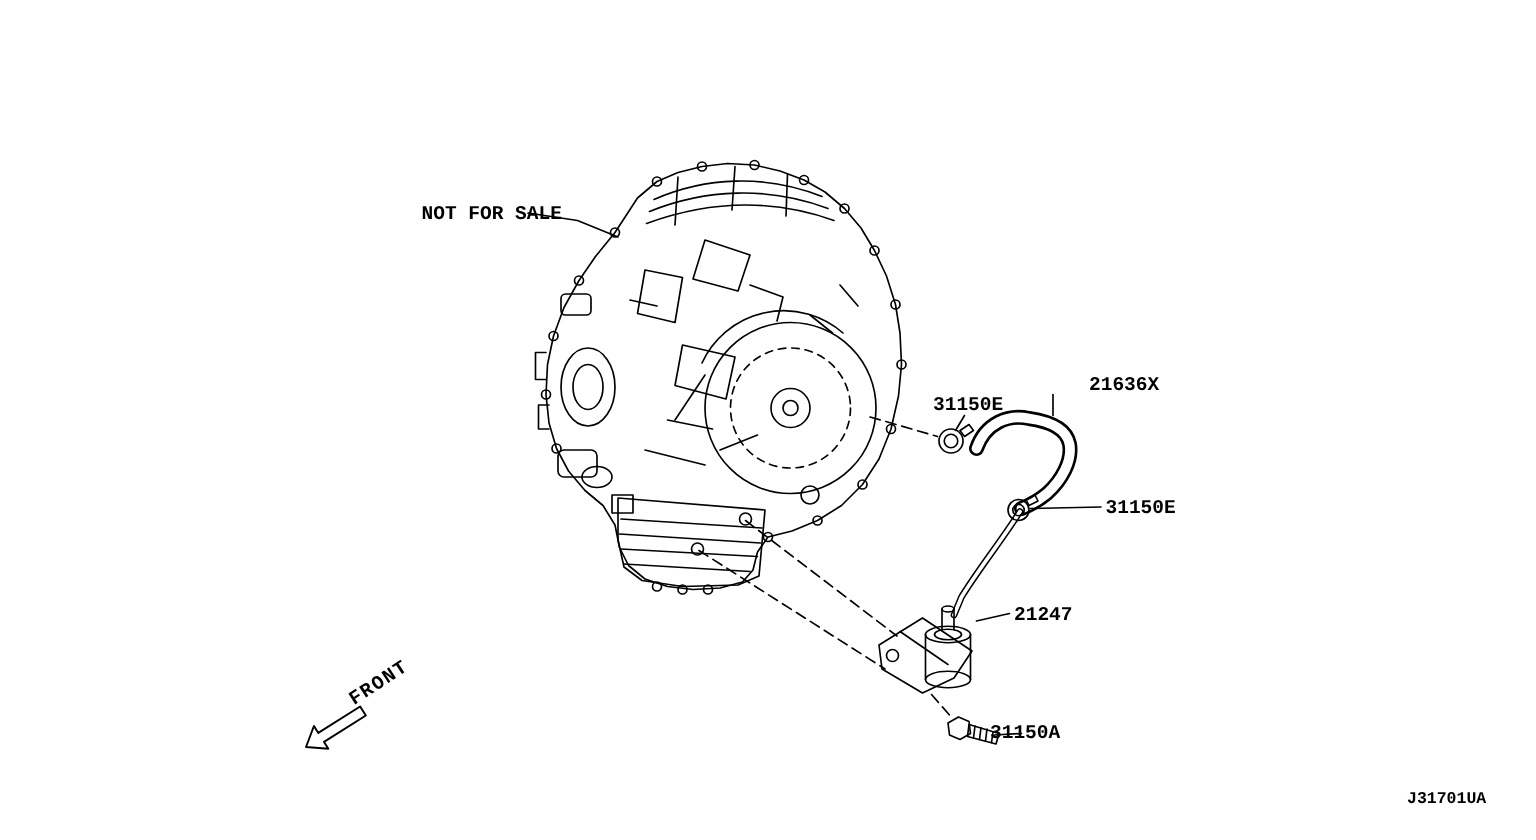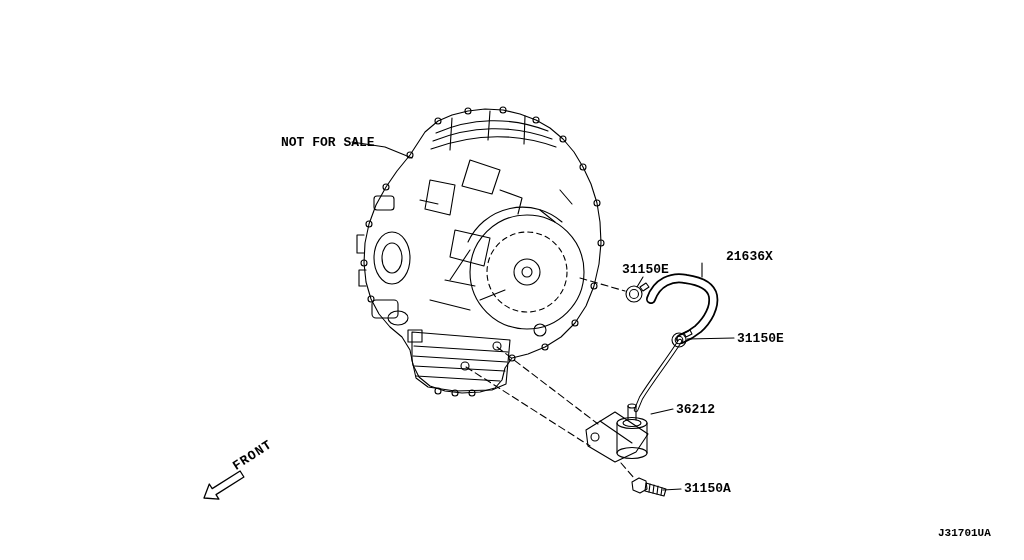--- a/index.html
+++ b/index.html
@@ -176,21 +176,21 @@
   </svg>
 
   <div class="lbl" style="left:249px;top:135px;margin-left:32px;">NOT FOR SALE</div>
 
   <div class="lbl" style="left:622px;top:262px;">31150E</div>
 
   <div class="lbl" style="left:681px;top:249px;margin-left:45px;">21636X</div>
 
   <div class="lbl" style="left:737px;top:331px;">31150E</div>
 
-  <div class="lbl" style="left:676px;top:402px;">36212</div>
+  <div class="lbl" style="left:676px;top:402px;">21247</div>
 
-  <div class="lbl" style="left:684px;top:481px;">31150A</div>
+  <div class="lbl" style="left:660px;top:481px;">31150A</div>
 
   <div class="lbl front" style="left:230px;top:461px;">FRONT</div>
 
   <div class="lbl code" style="left:938px;top:527px;">J31701UA</div>
 
 </div>
 
 </body></html>

